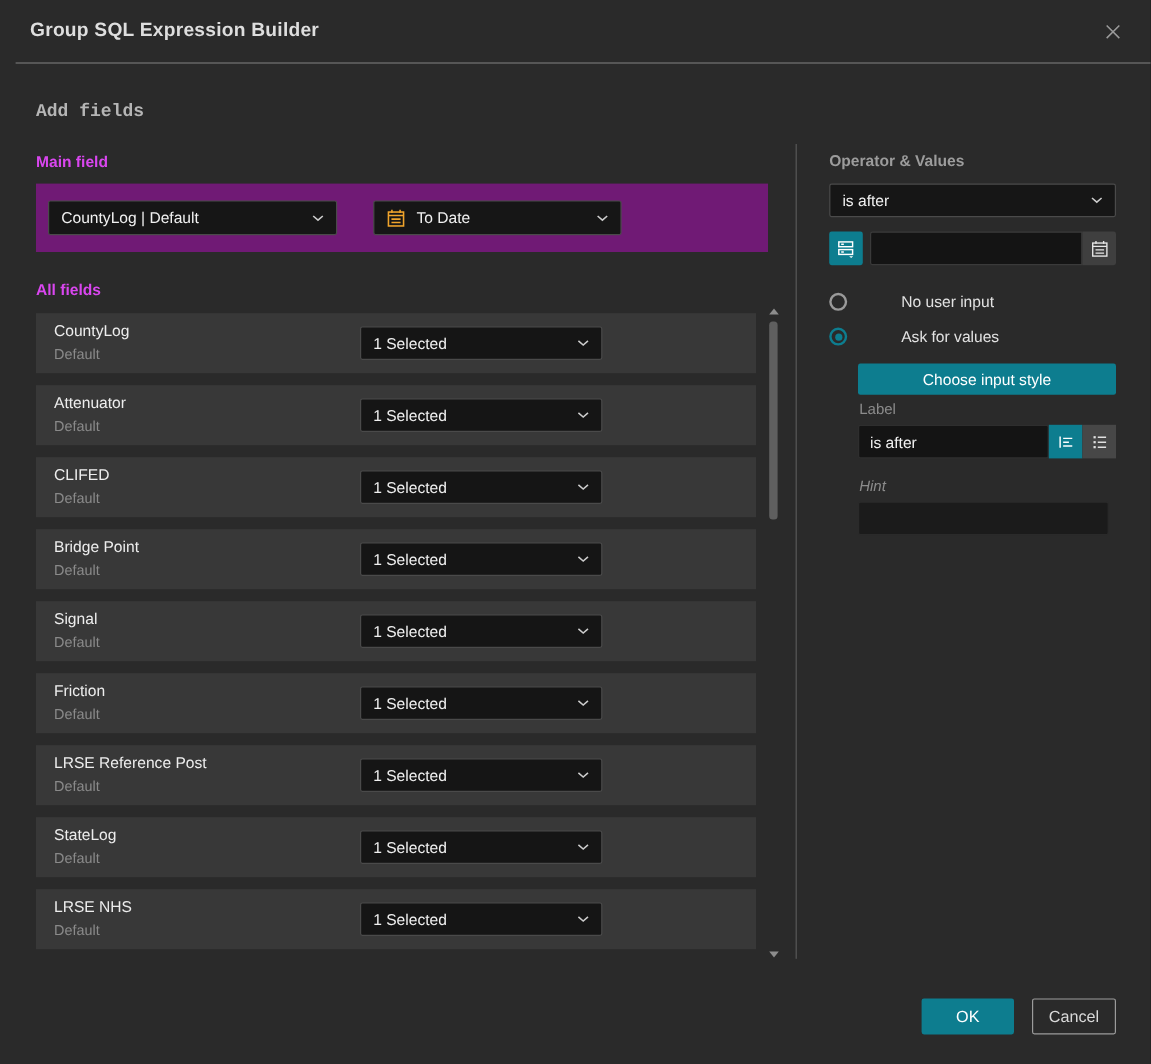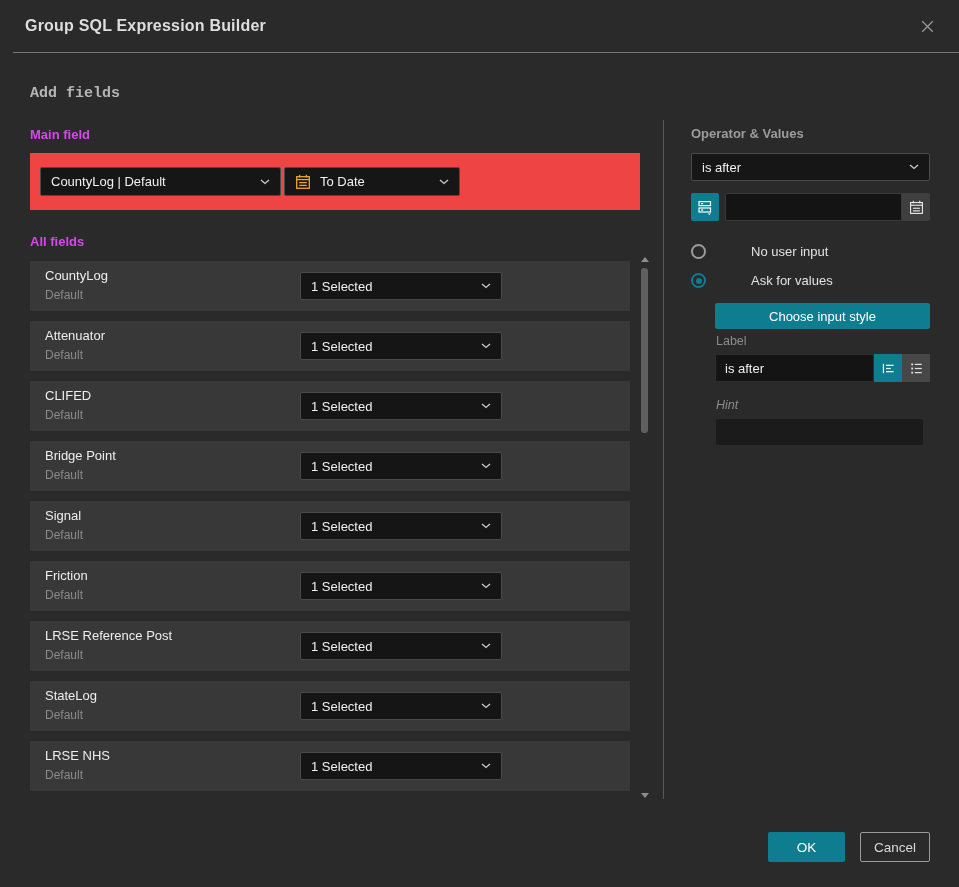--- a/index.html
+++ b/index.html
@@ -34,21 +34,21 @@
   .text-input {
     background:#141414; border:1px solid #3a3a3a; border-radius:2px;
     color:#f0f0f0; font-size:13px; padding:0 9px; outline:none;
     font-family:"Liberation Sans", sans-serif;
   }
 
   
   .h-add-fields { position:absolute; left:30px; top:85px; font-size:15px; font-weight:700; color:#b5b5b5;font-family:Liberation Mono, monospace; }
   .h-sub { position:absolute; font-size:13px; font-weight:700; color:#d946ef;text-align:center; }
 
-  .main-container { position:absolute; left:30px; top:153px; width:610px; height:57px; background:#ef4444; }
+  .main-container { position:absolute; left:30px; top:153px; width:610px; height:57px; background:#701a75; }
 
   .all-rows { position:absolute; left:30px; top:261px; width:600px; }
   .field-row {
     position:relative; height:50px; margin-bottom:10px; background:#383838;
   }
   .field-row .f-name { position:absolute; left:15px; top:7px;  font-size:13px; color:#ededed; }
   .field-row .f-sub  { position:absolute; left:15px; top:27px; font-size:12px; color:#8a8a8a; }
   .field-row .select-box { left:270px; top:11px; width:202px; height:28px; background:#151515; }
 
   
@@ -129,21 +129,21 @@
 
   <div class="main-container">
     <div class="select-box" style="left:10px; top:14px; width:241px; height:29px;">
       <span class="sel-text">CountyLog | Default</span>
       <span class="chev">
         <svg width="10" height="6" viewBox="0 0 10 6">
             <path d="M1 1l4 3.5L9 1" fill="none" stroke="#cccccc" stroke-width="1.3"></path>
           </svg>
       </span>
     </div>
-    <div class="select-box" style="left:254px; top:14px; width:176px; height:29px;">
+    <div class="select-box" style="left:281px; top:14px; width:207px; height:29px;">
       <svg width="16" height="16" viewBox="0 0 16 16" fill="none" stroke="#f0a42c" stroke-width="1.3" style="margin-right:9px; flex:0 0 auto;">
         <rect x="1.7" y="2.7" width="12.6" height="11.6"></rect>
         <line x1="1.7" y1="5.6" x2="14.3" y2="5.6"></line>
         <line x1="4.6" y1="0.8" x2="4.6" y2="3.4"></line>
         <line x1="11.4" y1="0.8" x2="11.4" y2="3.4"></line>
         <line x1="4.2" y1="8.6" x2="11.8" y2="8.6"></line>
         <line x1="4.2" y1="11.4" x2="11.8" y2="11.4"></line>
       </svg>
       <span class="sel-text">To Date</span>
       <span class="chev">

